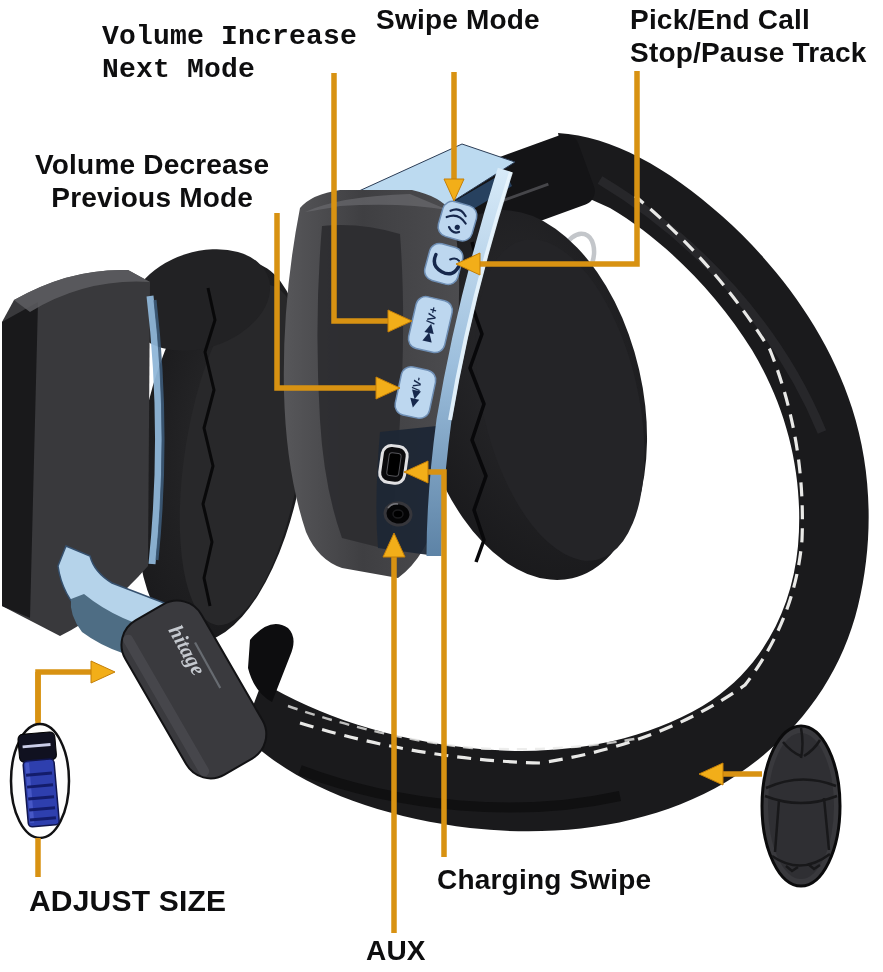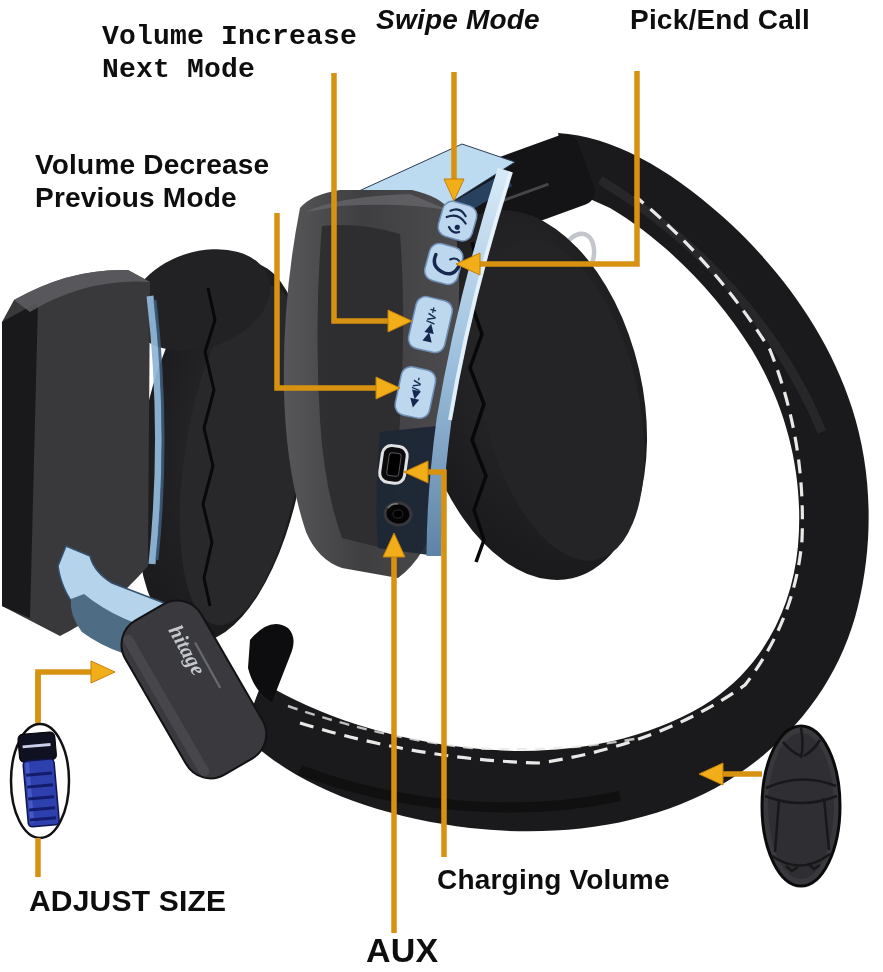--- a/index.html
+++ b/index.html
@@ -6,26 +6,26 @@
   .scene{
     position:relative;width:883px;height:972px;background:#ffffff;
     overflow:hidden;font-family:"Liberation Sans",sans-serif;
   }
   .scene svg{position:absolute;left:0;top:0;}
   .lbl{
     position:absolute;font-weight:700;color:#0e0e0f;
     font-size:28px;line-height:33px;white-space:nowrap;letter-spacing:.2px;
   }
   #lbl-vol-inc{left:102px;top:20px;font-family:Liberation Mono, monospace;}
-  #lbl-swipe{left:360px;top:3px;width:196px;text-align:center;font-style:italic;}
+  #lbl-swipe{left:360px;top:3px;width:196px;text-align:center;}
   #lbl-pick{left:630px;top:3px;}
-  #lbl-vol-dec{left:35px;top:148px;}
+  #lbl-vol-dec{left:35px;top:148px;text-align:center;}
   #lbl-adjust{left:29px;top:884px;font-size:30px;}
   #lbl-chg{left:437px;top:863px;}
-  #lbl-aux{left:366px;top:934px;font-size:34px;text-align:center;}
+  #lbl-aux{left:366px;top:934px;font-size:28px;text-align:center;}
 </style>
 </head>
 <body>
 
 <div class="scene">
 
 <svg width="883" height="972" viewBox="0 0 883 972">
   <defs>
     <linearGradient id="gradBody" x1="0" y1="0" x2="1" y2="0">
       <stop offset="0" stop-color="#57575a"></stop>
@@ -205,26 +205,27 @@
   <div>Volume Increase</div>
   <div>Next Mode</div>
 </div>
 
 <div class="lbl" id="lbl-swipe">
   <div>Swipe Mode</div>
 </div>
 
 <div class="lbl" id="lbl-pick">
   <div>Pick/End Call</div>
+  <div>Stop/Pause Track</div>
 </div>
 
 <div class="lbl" id="lbl-vol-dec">
   <div>Volume Decrease</div>
   <div>Previous Mode</div>
 </div>
 
 <div class="lbl" id="lbl-adjust">ADJUST SIZE</div>
 
-<div class="lbl" id="lbl-chg">Charging Volume</div>
+<div class="lbl" id="lbl-chg">Charging Swipe</div>
 
 <div class="lbl" id="lbl-aux">AUX</div>
 
 </div>
 
 </body></html>

